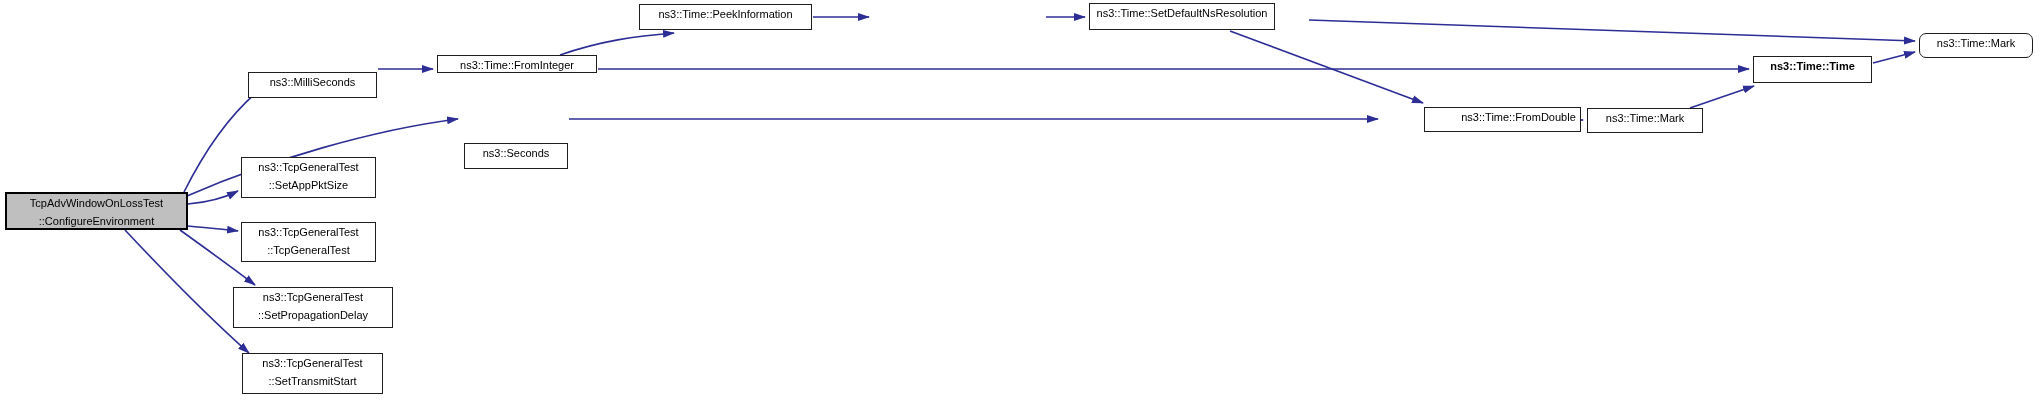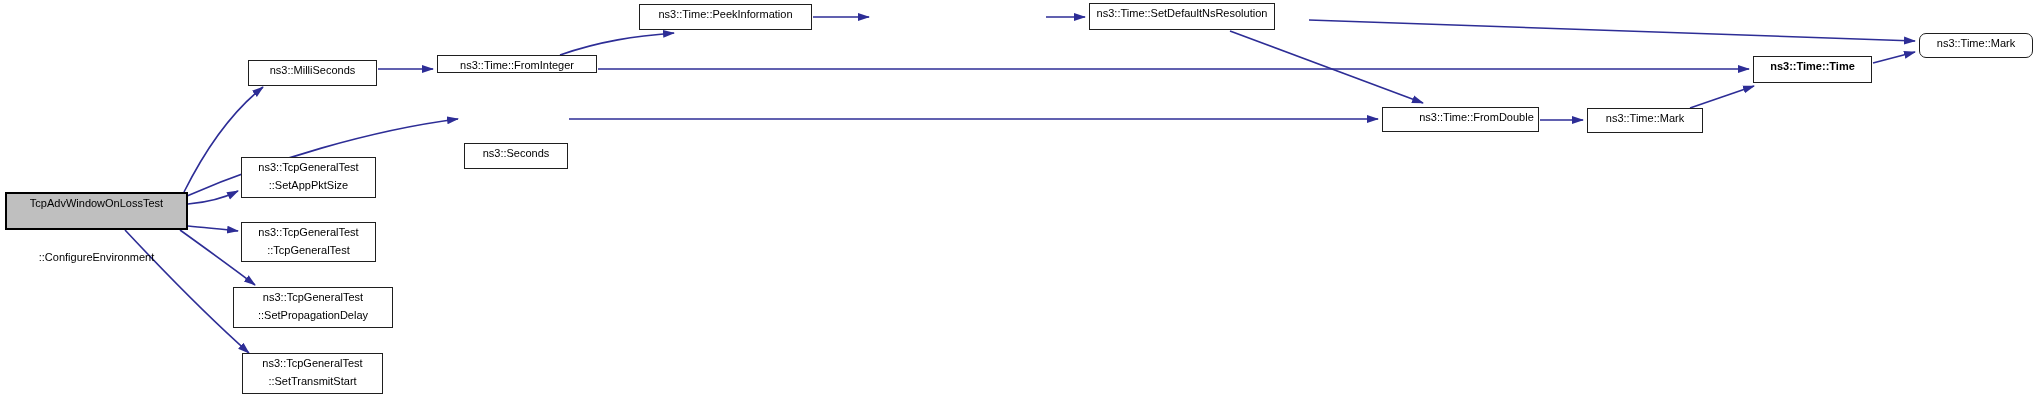--- a/index.html
+++ b/index.html
@@ -50,21 +50,20 @@
     font-size: 11px;
     line-height: 18px;
     white-space: nowrap;
     text-align: center;
     cursor: pointer;
   }
   .node.highlighted {
     background: var(--highlight-fill, #bfbfbf);
     border: 2px solid var(--highlight-border, #000000);
     cursor: default;
-    gap: 36px;
   }
   .node-line {
     display: block;
   }
 </style>
 </head>
 <body>
 
 <div class="graph">
   <svg class="edges-layer" viewBox="0 0 2041 401" xmlns="http://www.w3.org/2000/svg">
@@ -91,42 +90,42 @@
         <path d="M1540,120 L1583,120" class="edge" marker-end="url(#arrow)"></path>
         <path d="M1690,108 L1754,86" class="edge" marker-end="url(#arrow)"></path>
         <path d="M1873,63 L1915,52" class="edge" marker-end="url(#arrow)"></path>
       </g>
   </svg>
   <div class="nodes-layer" id="nodes-layer">
       <div class="node highlighted" style="left: 5px; top: 192px; width: 183px; height: 38px;">
         <span class="node-line">TcpAdvWindowOnLossTest</span>
         <span class="node-line">::ConfigureEnvironment</span>
       </div>
-      <div class="node" style="left: 248px; top: 60px; width: 129px; height: 26px;">
+      <div class="node" style="left: 248px; top: 72px; width: 129px; height: 26px;">
         <span class="node-line">ns3::MilliSeconds</span>
       </div>
       <div class="node" style="left: 437px; top: 55px; width: 160px; height: 18px;">
         <span class="node-line">ns3::Time::FromInteger</span>
       </div>
       <div class="node" style="left: 639px; top: 4px; width: 173px; height: 26px;">
         <span class="node-line">ns3::Time::PeekInformation</span>
       </div>
       <div class="node" style="left: 1089px; top: 3px; width: 186px; height: 27px;">
         <span class="node-line">ns3::Time::SetDefaultNsResolution</span>
       </div>
       <div class="node" style="left: 1919px; top: 33px; width: 114px; height: 25px; border-radius: 7px;">
         <span class="node-line">ns3::Time::Mark</span>
       </div>
       <div class="node" style="left: 1753px; top: 56px; width: 119px; height: 27px; font-weight: bold;">
         <span class="node-line">ns3::Time::Time</span>
       </div>
       <div class="node" style="left: 464px; top: 107px; width: 104px; height: 26px; margin-top: 36px;">
         <span class="node-line">ns3::Seconds</span>
       </div>
-      <div class="node" style="left: 1382px; top: 107px; width: 157px; height: 25px; padding-left: 32px;">
+      <div class="node" style="left: 1424px; top: 107px; width: 157px; height: 25px; padding-left: 32px;">
         <span class="node-line">ns3::Time::FromDouble</span>
       </div>
       <div class="node" style="left: 1587px; top: 108px; width: 116px; height: 25px;">
         <span class="node-line">ns3::Time::Mark</span>
       </div>
       <div class="node" style="left: 241px; top: 157px; width: 135px; height: 41px;">
         <span class="node-line">ns3::TcpGeneralTest</span>
         <span class="node-line">::SetAppPktSize</span>
       </div>
       <div class="node" style="left: 241px; top: 222px; width: 135px; height: 40px;">

